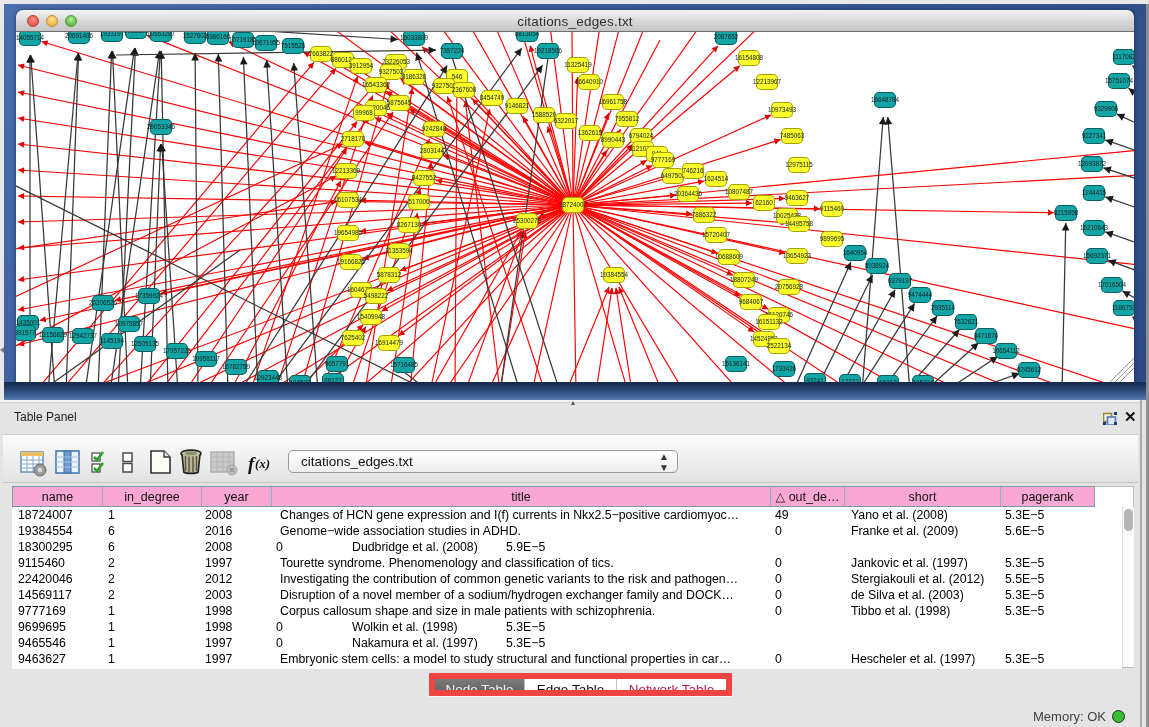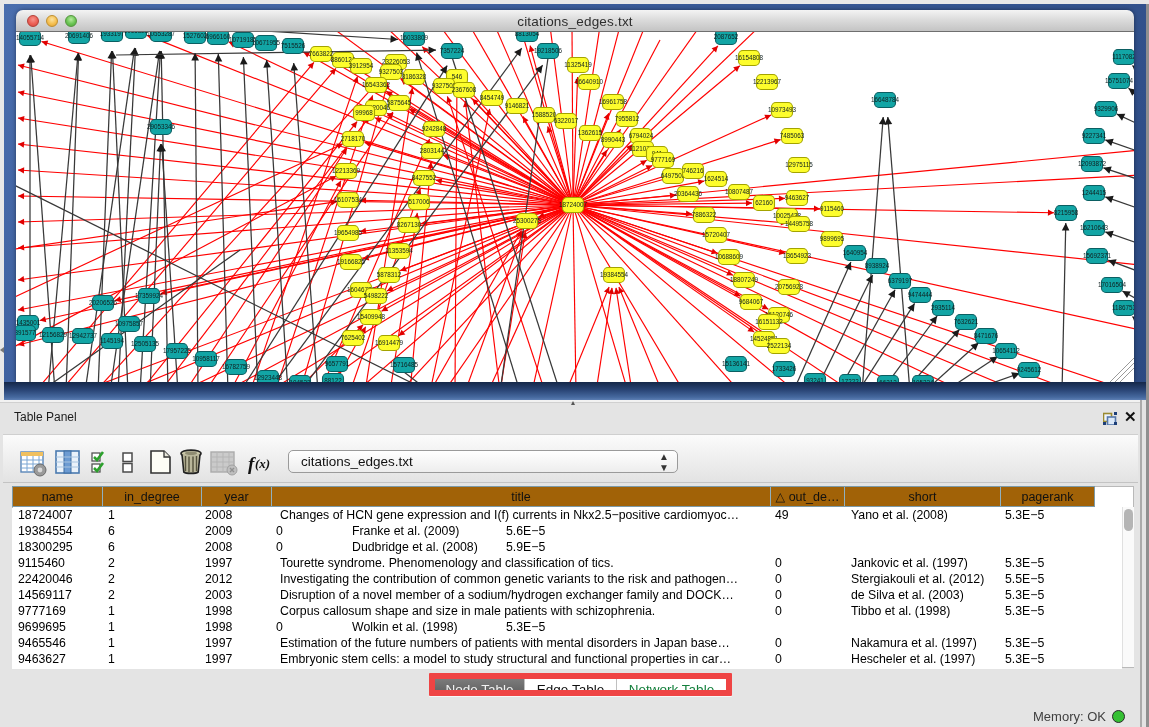--- a/index.html
+++ b/index.html
@@ -22,37 +22,37 @@
 
 #tpanel{position:absolute;left:0;top:400px;width:1141px;height:327px;background:#e4e4e4}
 #divider{position:absolute;left:0;top:400px;width:1141px;height:3px;background:#f2f2f2;border-bottom:1px solid #d0d0d0}
 #ptitle{position:absolute;left:14px;top:410px;font-size:12px;color:#1c1c1c}
 #toolrow{position:absolute;left:3px;top:434px;width:1135px;height:49px;
  background:linear-gradient(#fbfbfb,#e3e3e3);border-top:1px solid #cfcfcf;border-bottom:1px solid #c3c3c3}
 #combo{position:absolute;left:288px;top:450px;width:390px;height:23px;border:1px solid #9a9a9a;border-radius:5px;
  background:linear-gradient(#ffffff,#ededed);font-size:13.5px;color:#111;line-height:21px;padding-left:12px}
 #combo .ar{position:absolute;right:8px;top:0;font-size:10px;color:#333;line-height:11px}
 
-#thead{position:absolute;left:12px;top:486px;width:1083px;height:21px;background:#a16207;border:1px solid #7c9aa8;display:flex}
+#thead{position:absolute;left:12px;top:486px;width:1083px;height:21px;background:#f9a8d4;border:1px solid #7c9aa8;display:flex}
 #thead div{border-right:1px solid #8fb0c0;font-size:12.5px;color:#111;text-align:center;line-height:20px;overflow:hidden;white-space:nowrap}
 #tbody{position:absolute;left:12px;top:508px;width:1110px;height:161px;background:#fff}
 #tbg{position:absolute;left:12px;top:486px;width:1122px;height:182px;background:#fff;border:1px solid #b9b9b9}
 .trow{display:flex;height:16px;font-size:12.3px;color:#000;white-space:nowrap}
 .trow div{overflow:hidden}
 .c0{width:90px;padding-left:6px}.c1{width:99px;padding-left:6px}.c2{width:70px;padding-left:4px}
 .c3{width:499px;padding-left:9px}.c4{width:74px;padding-left:5px}.c5{width:156px;padding-left:7px}
 .c6{width:100px;padding-left:5px}
 #vscroll{position:absolute;left:1122px;top:507px;width:12px;height:160px;background:#fafafa;border-left:1px solid #e0e0e0}
 #vthumb{position:absolute;left:1123.5px;top:509px;width:9px;height:22px;background:#b5b5b5;border-radius:5px}
 
 #tabs{position:absolute;left:429px;top:673px;height:23px;display:flex;border:6px solid #ef4444;border-radius:1px;overflow:hidden;background:#fff;box-shadow:0 1px 0 rgba(255,255,255,.7)}
 #tabs div{font-size:13.5px;line-height:22px;text-align:center}
 #tabN{width:89px;background:linear-gradient(#7b7b7b,#676767);color:#f2f2f2}
 #tabE{width:93px;color:#111;border-right:1px solid #c0c0c0;border-left:1px solid #c0c0c0}
-#tabT{width:109px;color:#15803d}
+#tabT{width:109px;color:#be185d}
 #mem{position:absolute;right:32px;top:709px;font-size:13px;color:#404040}
 #memdot{position:absolute;right:13px;top:710px;width:13px;height:13px;border-radius:50%;background:#35c033;border:1.5px solid #2a2a2a}
 #rgray2{position:absolute;left:1140px;top:400px;width:2px;height:327px;background:#aaaaaa}
 #rgray3{position:absolute;left:1142px;top:400px;width:4px;height:327px;background:#e3e3e3}#rgray4{position:absolute;left:1146px;top:4px;width:3px;height:723px;background:#8f8f8f}
 #lmark{position:absolute;left:0px;top:347px;width:0;height:0;border-top:3px solid transparent;border-bottom:3px solid transparent;border-right:4px solid #777}
 
 #dock1{position:absolute;left:1103px;top:412px;width:14px;height:13px}
 #closex{position:absolute;left:1124px;top:408px;font-size:15px;font-weight:bold;color:#111}
 #handle{position:absolute;left:571px;top:398px;font-size:8px;color:#555}
 </style></head><body>
@@ -767,21 +767,22 @@
         <div class="c1">1</div>
         <div class="c2">2008</div>
         <div class="c3">Changes of HCN gene expression and I(f) currents in Nkx2.5−positive cardiomyoc…</div>
         <div class="c4">49</div>
         <div class="c5">Yano et al. (2008)</div>
         <div class="c6">5.3E−5</div>
       </div>
 <div class="trow">
         <div class="c0">19384554</div>
         <div class="c1">6</div>
-        <div class="c2">2009</div>
+        <div class="c2">2016</div>
+        <div class="c3">Genome−wide association studies in ADHD.</div>
         <div class="c4">0</div>
         <div class="c5">Franke et al. (2009)</div>
         <div class="c6">5.6E−5</div>
       </div>
 <div class="trow">
         <div class="c0">18300295</div>
         <div class="c1">6</div>
         <div class="c2">2008</div>
         <div class="c4">0</div>
         <div class="c5">Dudbridge et al. (2008)</div>
@@ -828,21 +829,20 @@
         <div class="c1">1</div>
         <div class="c2">1998</div>
         <div class="c4">0</div>
         <div class="c5">Wolkin et al. (1998)</div>
         <div class="c6">5.3E−5</div>
       </div>
 <div class="trow">
         <div class="c0">9465546</div>
         <div class="c1">1</div>
         <div class="c2">1997</div>
-        <div class="c3">Estimation of the future numbers of patients with mental disorders in Japan base…</div>
         <div class="c4">0</div>
         <div class="c5">Nakamura et al. (1997)</div>
         <div class="c6">5.3E−5</div>
       </div>
 <div class="trow">
         <div class="c0">9463627</div>
         <div class="c1">1</div>
         <div class="c2">1997</div>
         <div class="c3">Embryonic stem cells: a model to study structural and functional properties in car…</div>
         <div class="c4">0</div>

